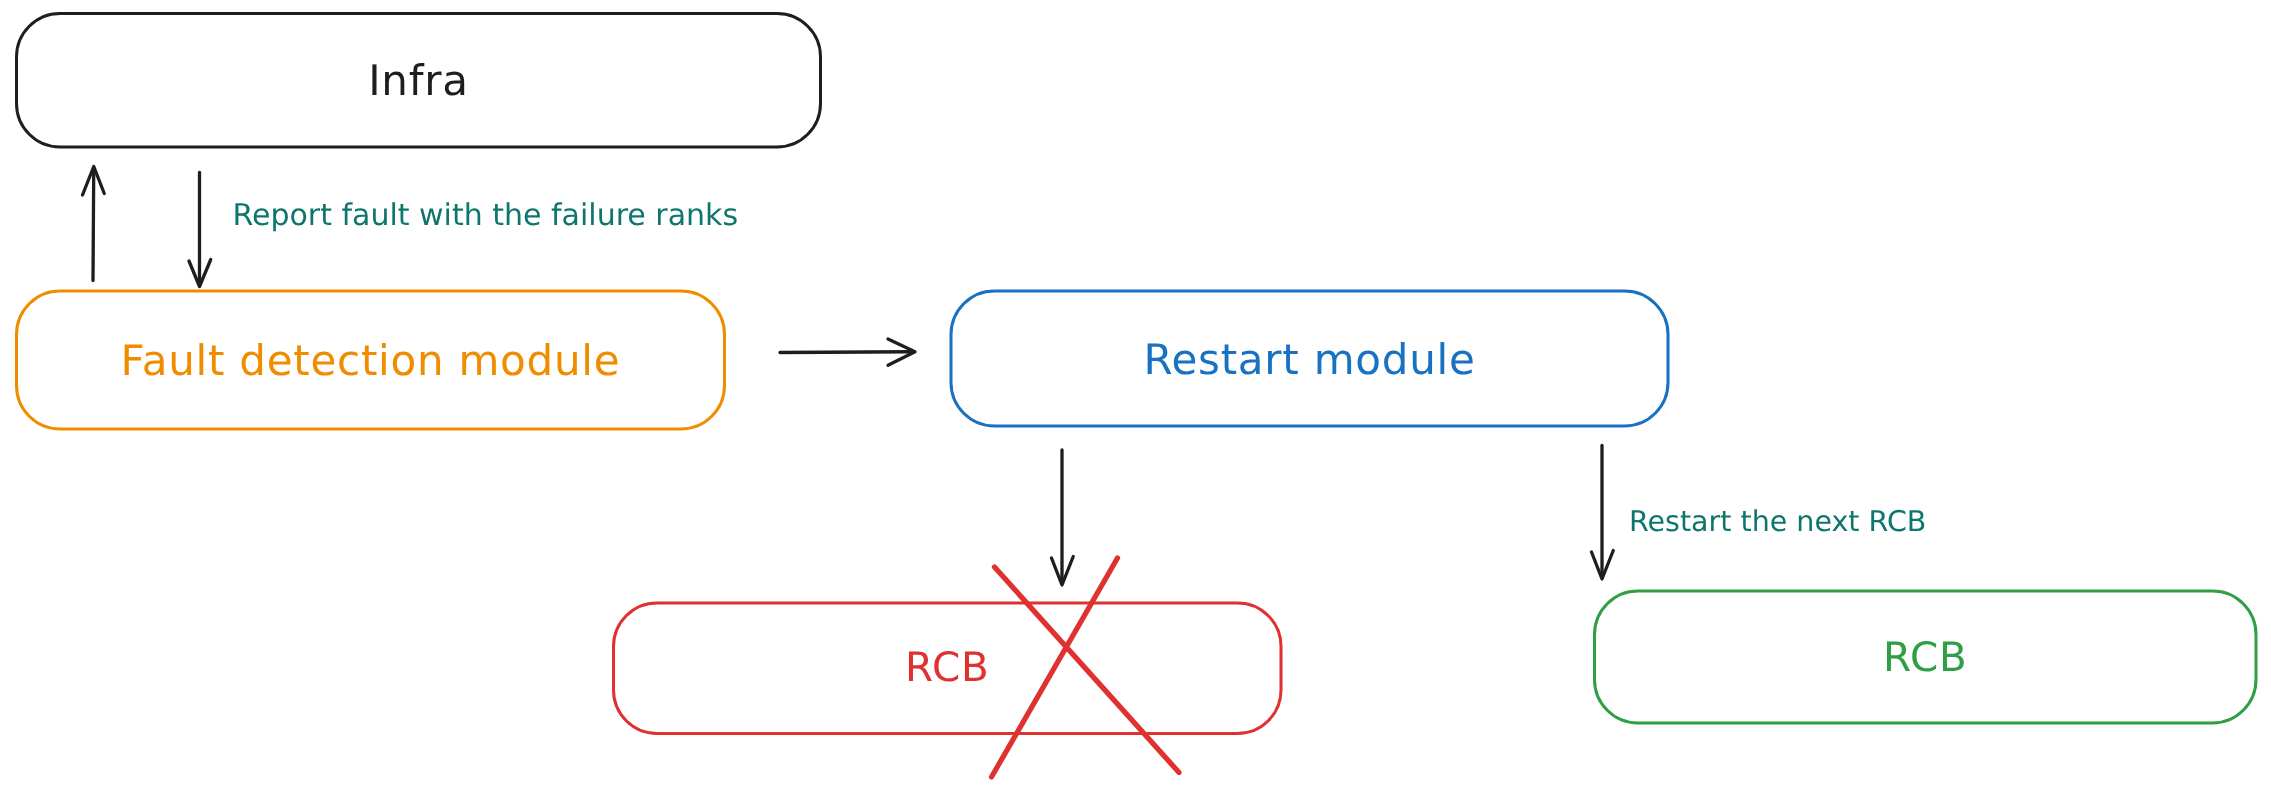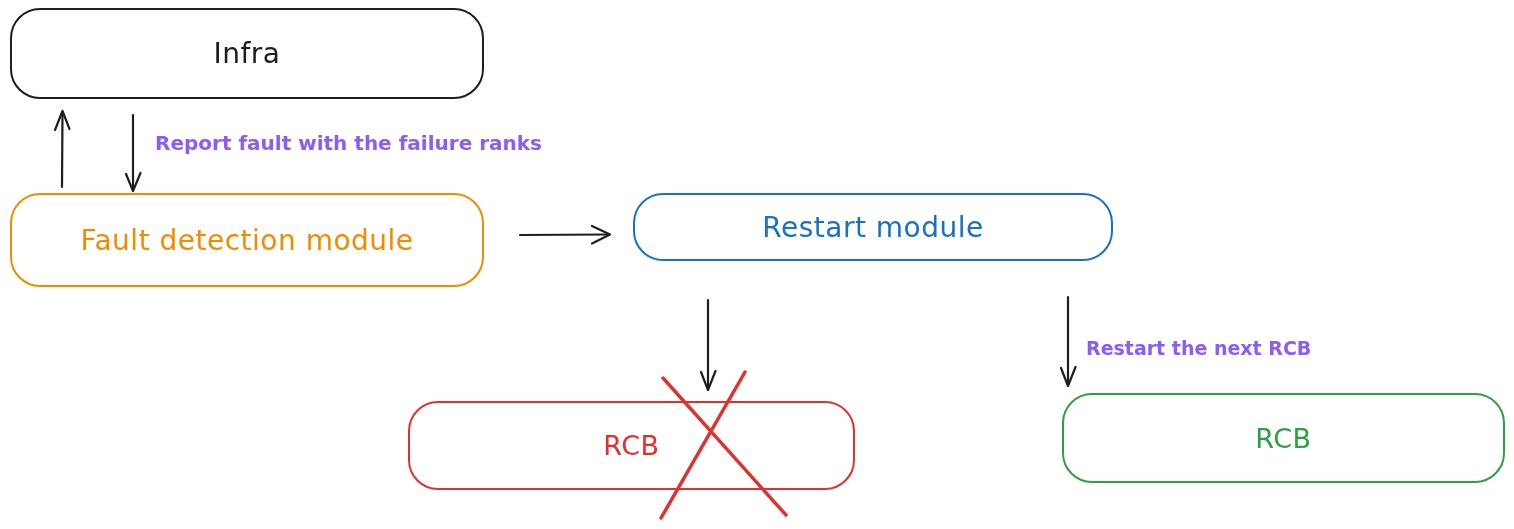--- a/index.html
+++ b/index.html
@@ -24,36 +24,35 @@
     align-items: center;
     justify-content: center;
     box-sizing: border-box;
     background: transparent;
   }
   .node-label {
     font-size: 28px;
     letter-spacing: 0.5px;
     white-space: nowrap;
   }
-  .node-infra       { left: 10px;   top: 8px;   width: 474px; height: 91px; border-color: #1e1e1e; }
+  .node-infra       { left: 10px;   top: 8px;   width: 538px; height: 91px; border-color: #1e1e1e; }
   .node-infra .node-label { color: #1e1e1e; }
   .node-fault       { left: 10px;   top: 193px; width: 474px; height: 94px; border-color: #f08c00; }
   .node-fault .node-label { color: #f08c00; }
-  .node-restart     { left: 633px;  top: 193px; width: 480px; height: 68px; border-color: #1971c2; }
+  .node-restart     { left: 633px;  top: 193px; width: 480px; height: 92px; border-color: #1971c2; }
   .node-restart .node-label { color: #1971c2; }
   .node-rcb-dead    { left: 408px;  top: 401px; width: 447px; height: 89px; border-color: #e03131; }
   .node-rcb-dead .node-label { color: #e03131; font-size: 27px; }
   .node-rcb-next    { left: 1062px; top: 393px; width: 443px; height: 90px; border-color: #2f9e44; }
   .node-rcb-next .node-label { color: #2f9e44; font-size: 27px; }
 
   .edge-label {
     position: absolute;
-    color: #8b5cf6;
+    color: #0f766e;
     white-space: nowrap;
-    font-weight: bold;
   }
   .label-report   { left: 155px;  top: 131px; font-size: 20px; }
   .label-terminate{ left: 447px;  top: 319px; font-size: 19px; line-height: 26px; }
   .label-next     { left: 1086px; top: 337px; font-size: 19px; text-align: right; }
 
   svg.overlay {
     position: absolute;
     left: 0;
     top: 0;
     pointer-events: none;

